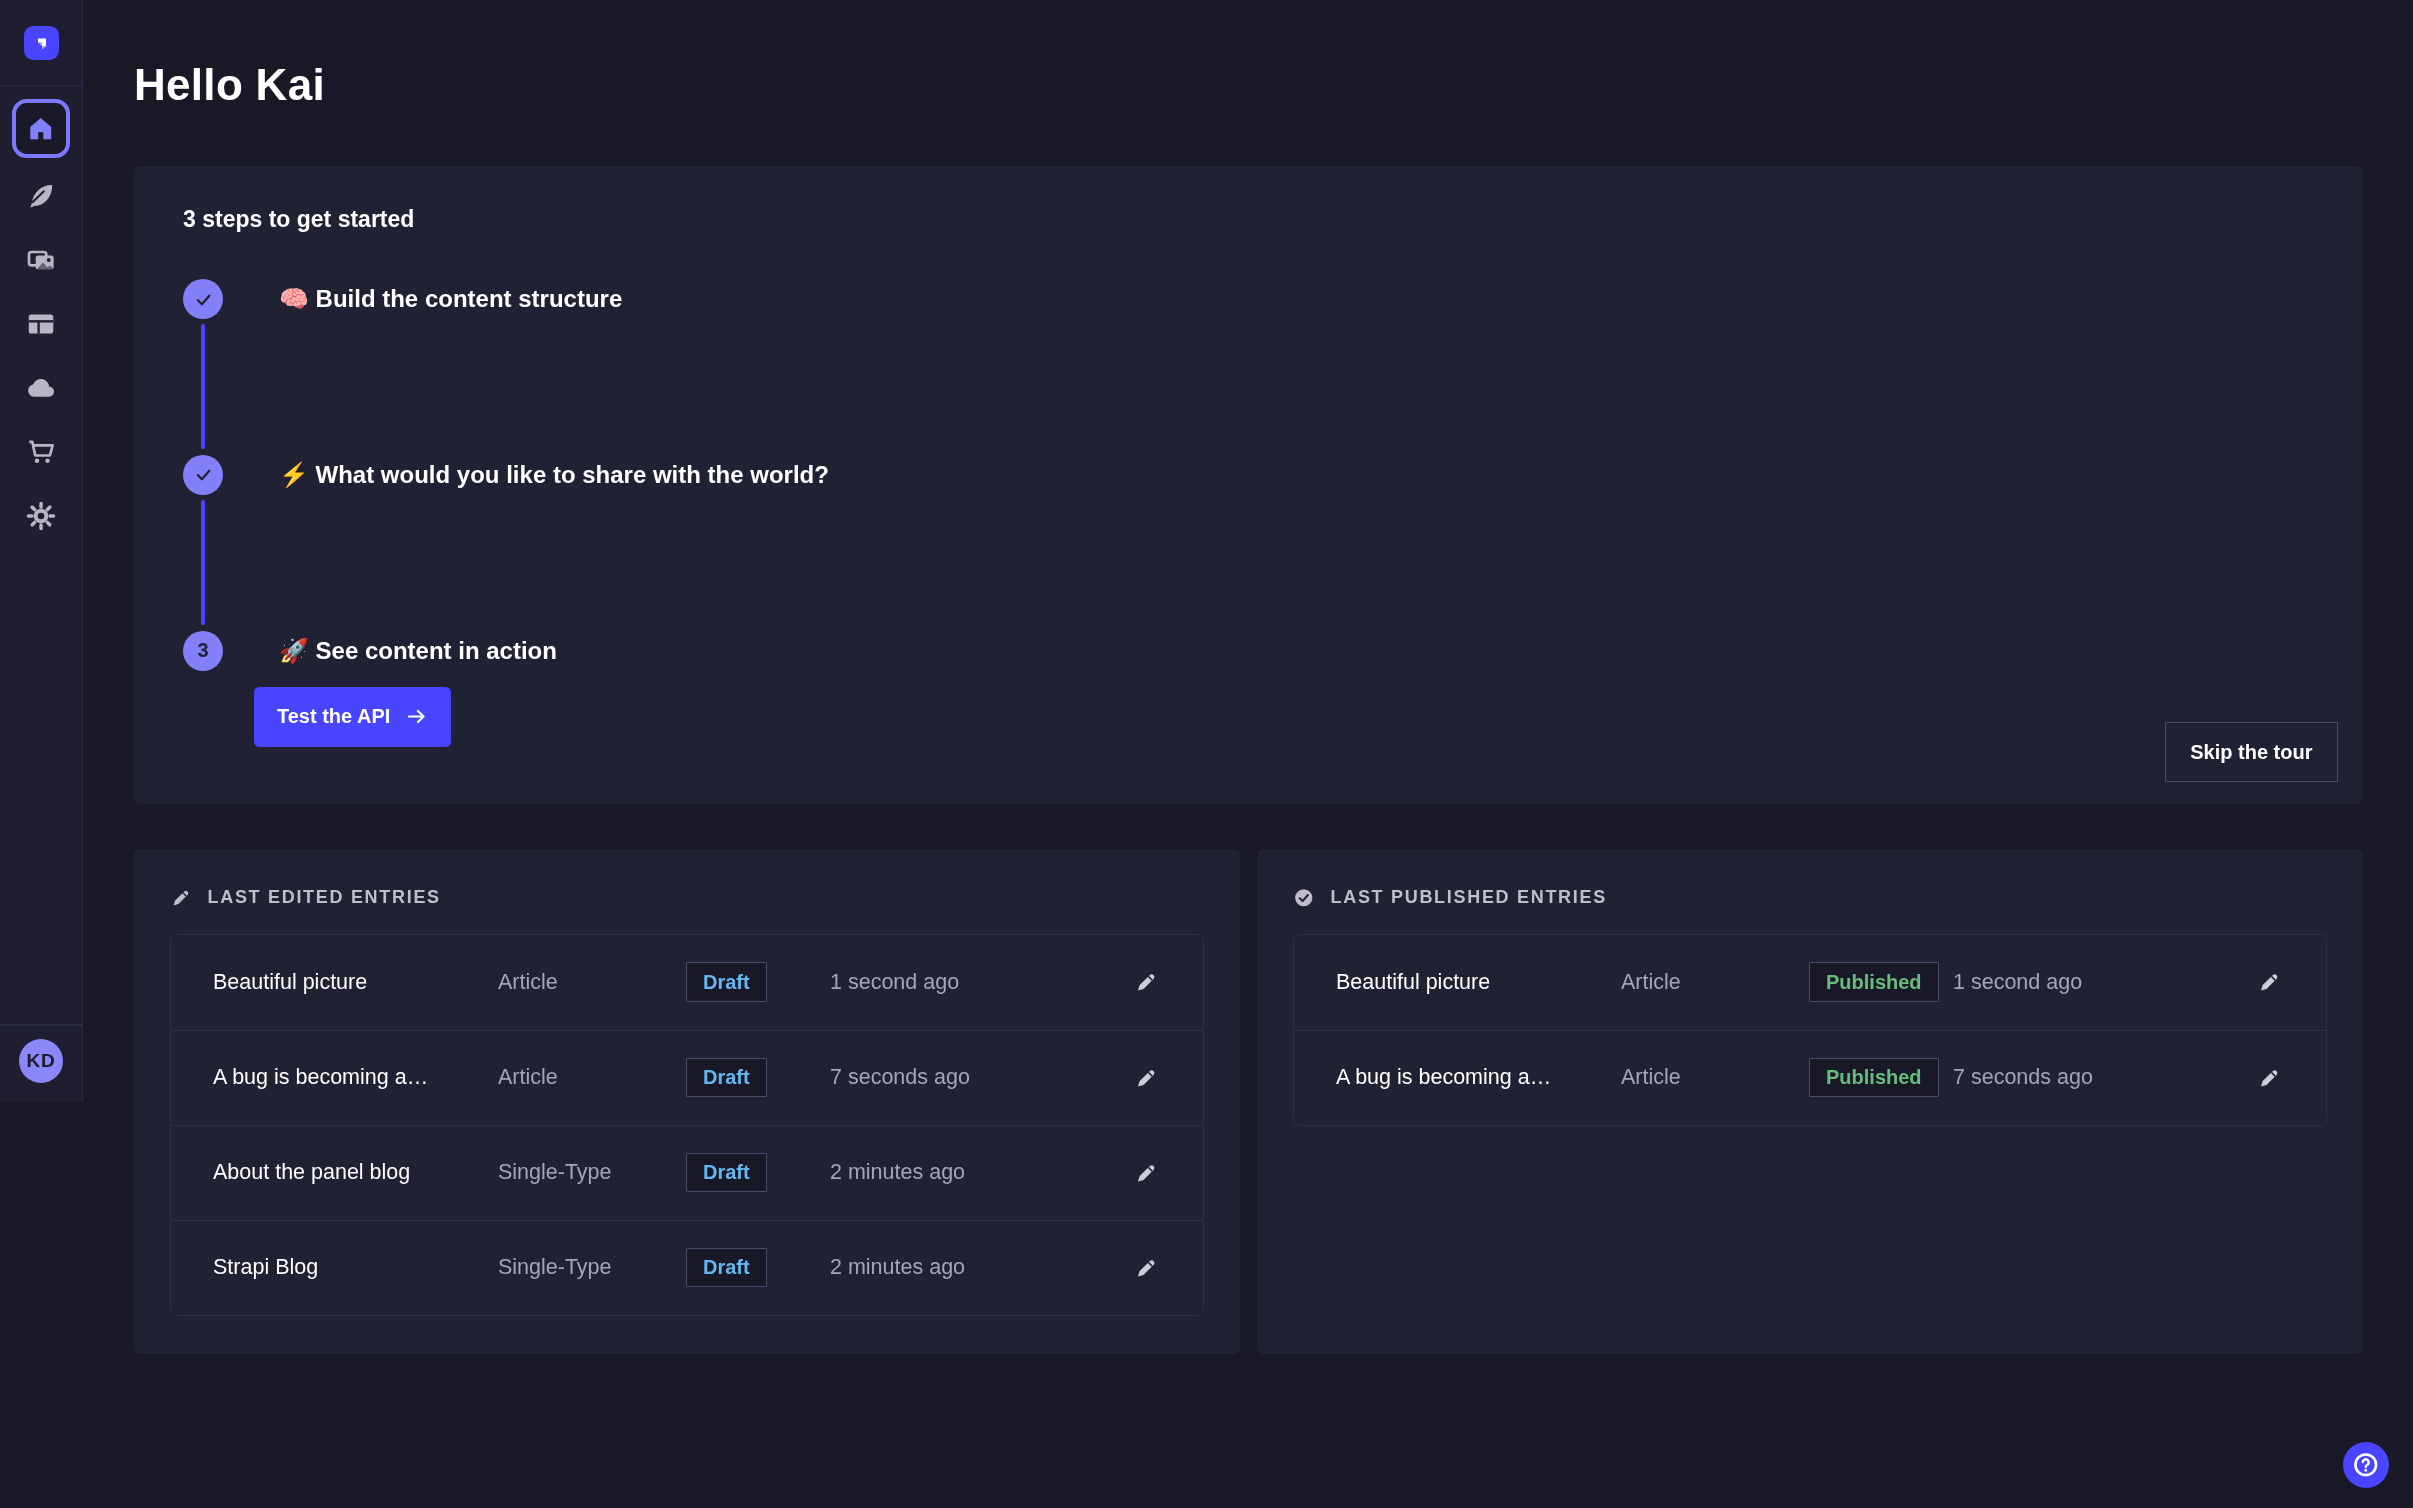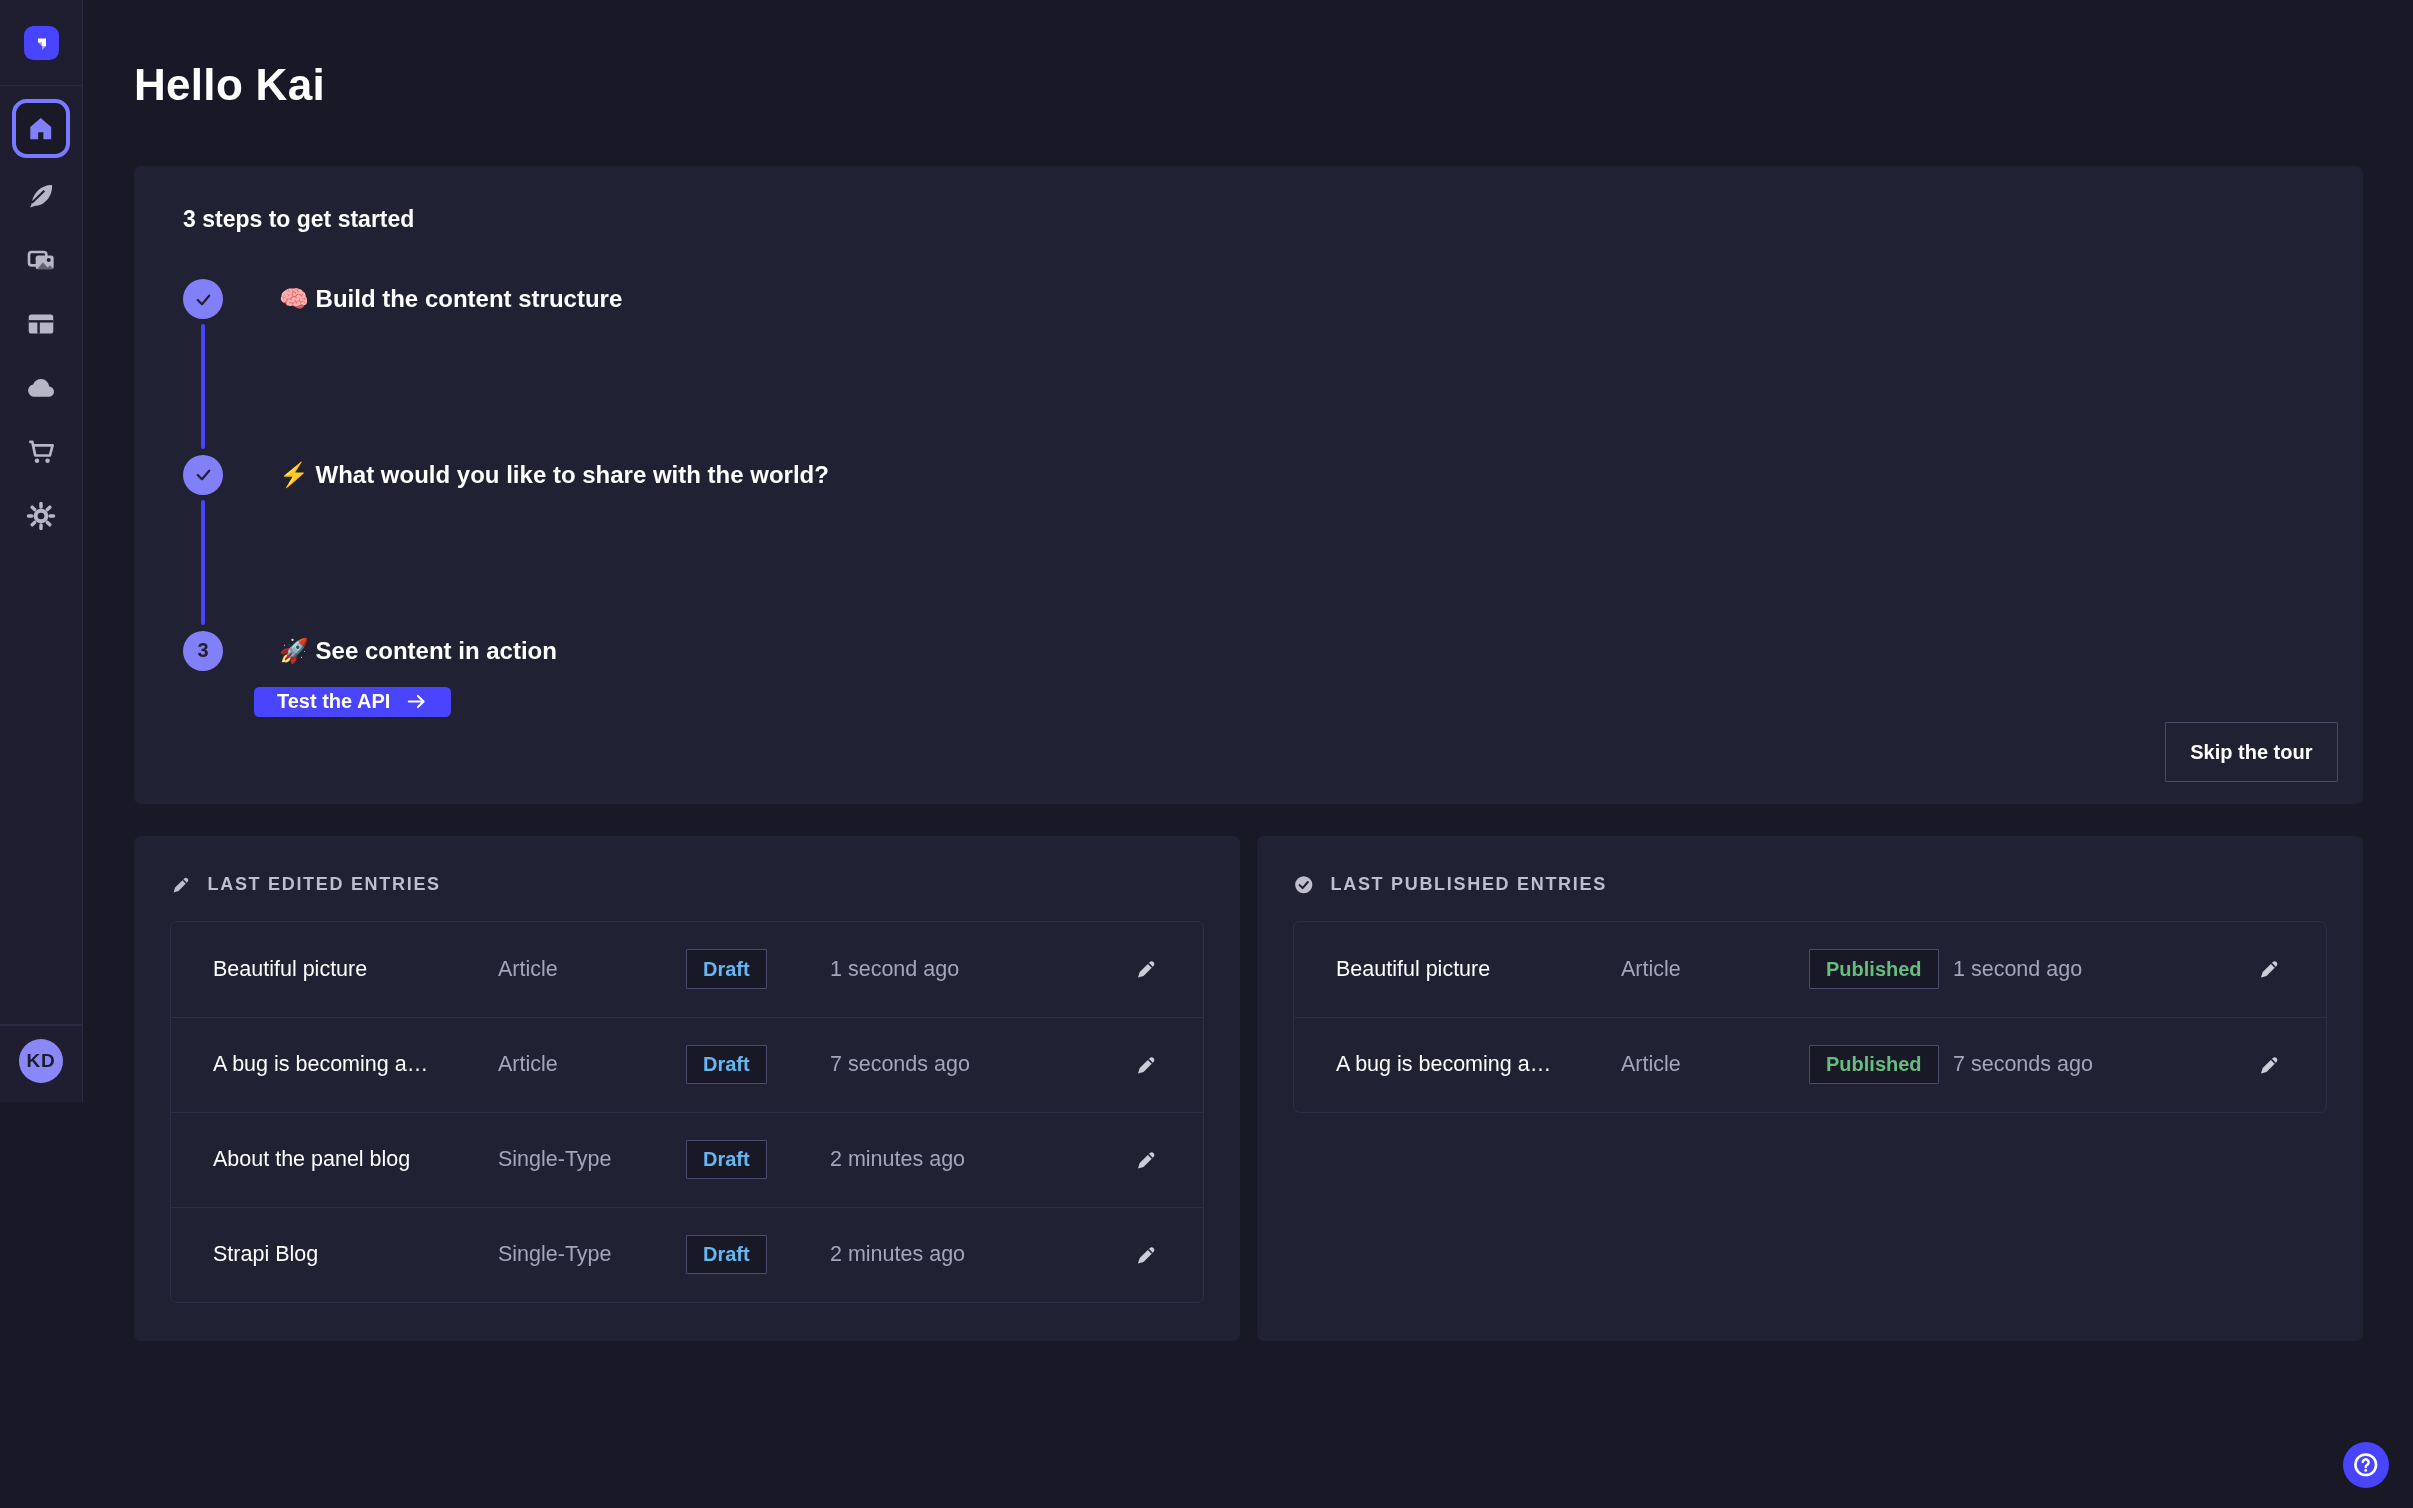--- a/index.html
+++ b/index.html
@@ -65,32 +65,32 @@
     display:flex; align-items:center; justify-content:center;
     color:#212134; font-size:20px; font-weight:600;
   }
   .step-label { margin-left:34px; font-size:24px; font-weight:600; color:#ffffff; }
   .step-connector {
     width:4px; height:125px; border-radius:2px; background:#4945ff;
     margin:5.4px 0 5.4px 18px;
   }
   .cta-row { margin:16px 0 0 71px; }
   .btn-primary {
-    display:inline-flex; align-items:center; gap:14.7px; height:30px; padding:0 23px;
+    display:inline-flex; align-items:center; gap:14.7px; height:60px; padding:0 23px;
     background:#4945ff; border:none; border-radius:5.4px; cursor:pointer;
     color:#ffffff; font-family:inherit; font-size:20px; font-weight:600;
   }
   .btn-skip {
     position:absolute; right:25.5px; bottom:22px; height:60px; padding:0 24px;
     background:transparent; border:1.3px solid #4a4a6a; border-radius:1px; cursor:pointer;
     color:#ffffff; font-family:inherit; font-size:20px; font-weight:600;
   }
 
   
-  .panels { display:flex; gap:17px; margin-top:32px; }
+  .panels { display:flex; gap:17px; margin-top:45px; }
   .panel {
     flex:1; height:505px; background:#212134; border-radius:6.7px;
     padding:38px 36px 0 36px;
   }
   .panel-header { display:flex; align-items:center; gap:16px; }
   .panel-header svg { width:21.5px; height:21.5px; }
   .panel-title {
     font-size:18px; font-weight:700; letter-spacing:1.7px; color:#bebecd;
   }
   .entries-table {

